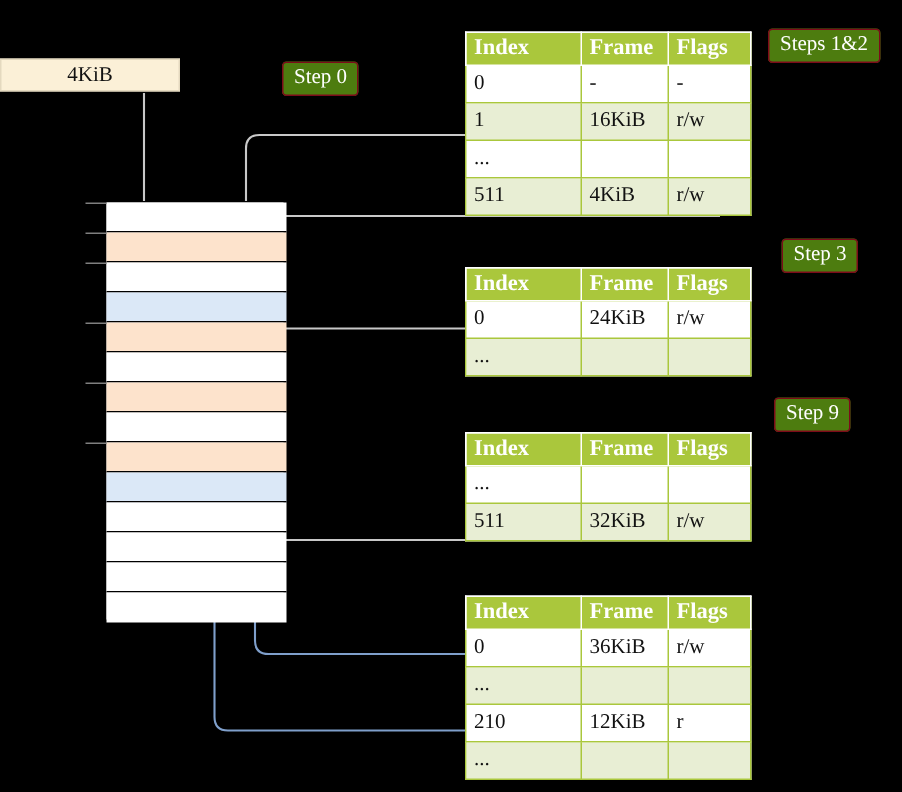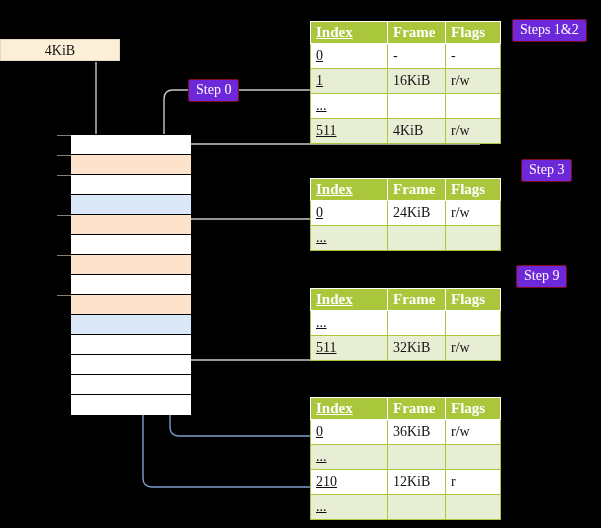--- a/index.html
+++ b/index.html
@@ -8,21 +8,21 @@
     background:#000;
     font-family:"Liberation Serif", serif;
     position:relative;
     overflow:hidden;
   }
   .stage{position:absolute;left:0;top:0;width:601px;height:528px;}
 
   
   .badge{
     position:absolute;
-    background:#6d28d9;
+    background:#4d7c0f;
     color:#ffffff;
     font-family:"Liberation Serif", serif;
     font-size:14px;
     line-height:18px;
     padding:2px 8px 3px 8px;
     border-radius:3px;
     white-space:nowrap;
     box-shadow:0 0 0 1px #7d0a1a inset;
     text-align:left;
   }
@@ -89,21 +89,21 @@
     padding:2px 5px;
     height:25px;
     border:1px solid #aac73c;
     box-sizing:border-box;
     white-space:nowrap;
     overflow:hidden;
   }
   .ptable tr.r-plain td{background:#ffffff;}
   .ptable tr.r-alt td{background:#e8eed4;}
   .ptable td.hl{background:#fcf79a;}
-  .col-i{width:77px;text-decoration:underline;}
+  .col-i{width:77px;}
   .col-f{width:58px;}
   .col-g{width:55px;}
 
   
   .wires{position:absolute;left:0;top:0;width:601px;height:528px;pointer-events:none;}
 </style>
 </head>
 <body>
 
 <div class="stage">
@@ -168,21 +168,21 @@
       <div class="memrow orange" style="top: 160px;">
         <div class="tick" style="top: 0px;"></div>
       </div>
       <div class="memrow blue" style="top: 180px;"></div>
       <div class="memrow white" style="top: 200px;"></div>
       <div class="memrow white" style="top: 220px;"></div>
       <div class="memrow white" style="top: 240px;"></div>
       <div class="memrow white last" style="top: 260px;"></div>
     </div>
 
-  <div class="badge" style="left:188px;top:41px;margin-top:38px;">Step 0</div>
+  <div class="badge" style="left:188px;top:41px;">Step 0</div>
   <div class="badge" style="left:512px;top:19px;">Steps 1&amp;2</div>
   <div class="badge" style="left:521px;top:159px;">Step 3</div>
   <div class="badge" style="left:516px;top:265px;">Step 9</div>
 
   <div id="tables-host">
       <table class="ptable" style="left: 310px; top: 21px;">
         <thead>
           <tr>
             <th class="col-i">Index</th>
             <th class="col-f">Frame</th>

